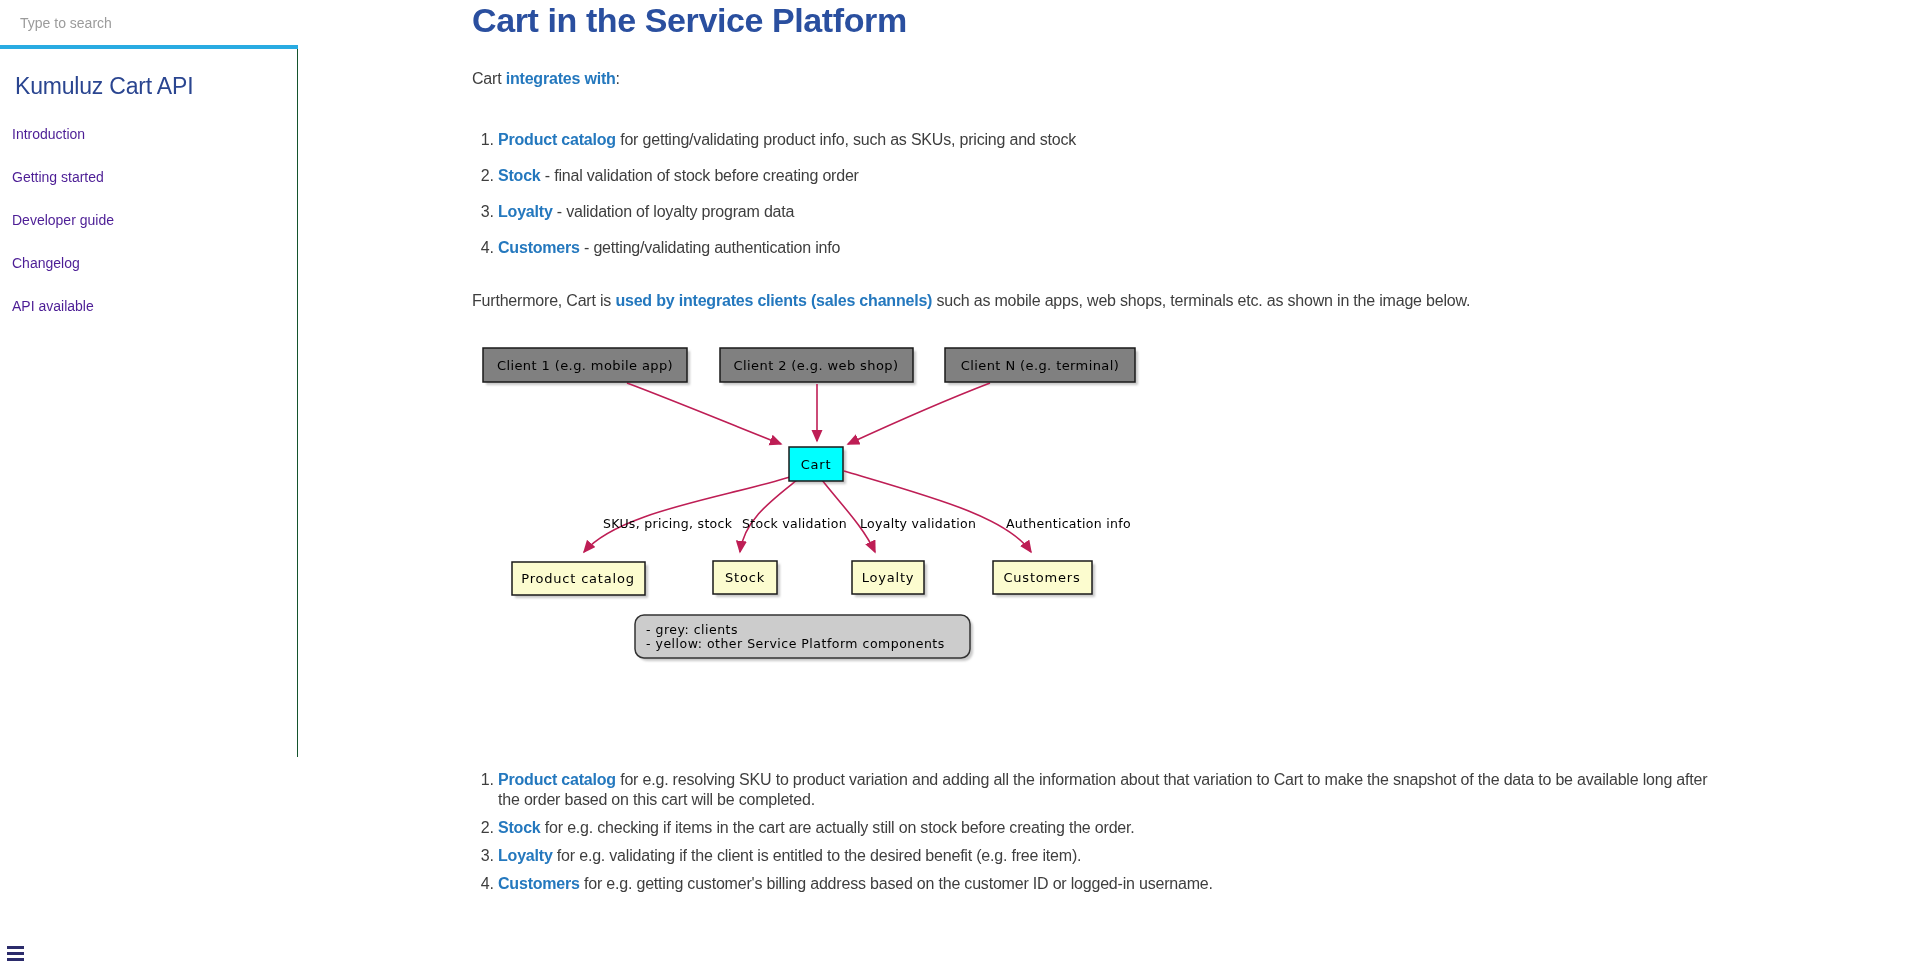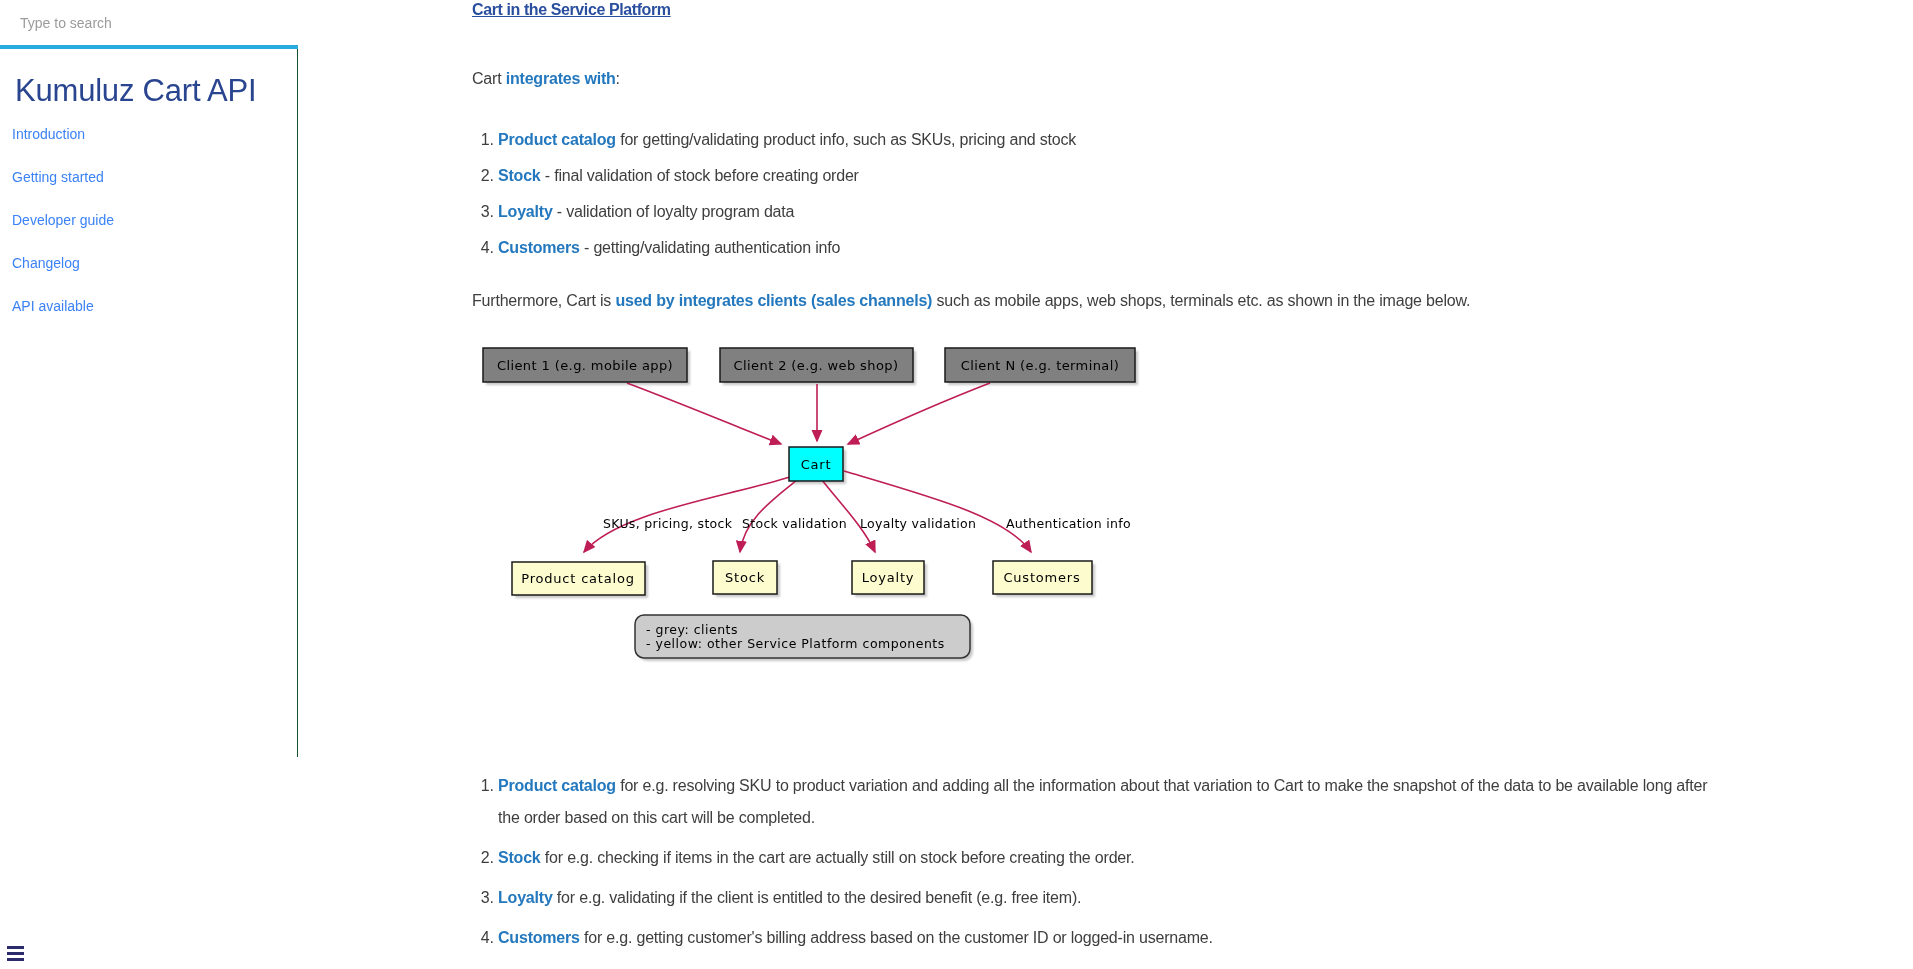--- a/index.html
+++ b/index.html
@@ -8,40 +8,40 @@
 
   
   .sidebar { position:absolute; left:0; top:0; width:298px; height:757px;
              background:#ffffff; border-right:1px solid #14532d; }
   .search-wrap { position:absolute; left:0; top:0; width:298px; height:49px;
                  border-bottom:4px solid #29ABE2; }
   .search-wrap input { width:100%; height:100%; border:none; outline:none;
                        padding:0 20px; font-size:14px; color:#444;
                        font-family:"Liberation Sans", sans-serif; }
   .search-wrap input::placeholder { color:#9b9b9b; opacity:1; }
-  .sb-title { position:absolute; left:15px; top:73px; font-size:31px;
+  .sb-title { position:absolute; left:15px; top:73px; font-size:23px;
               color:#2A4590; letter-spacing:-0.2px; }
   .sb-nav { position:absolute; left:12px; top:127px; list-style:none; }
   .sb-nav li { margin-bottom:29px; font-size:14px; line-height:14px; }
-  .sb-nav a { color:#3b82f6; text-decoration:none; cursor:pointer; }
+  .sb-nav a { color:#4c1d95; text-decoration:none; cursor:pointer; }
 
   
   .burger { position:absolute; left:7px; top:946px; width:18px; height:17px; cursor:pointer; }
   .burger span { display:block; width:17px; height:3px; background:#2B2B6B; margin-bottom:3px; }
 
   
   .main { position:absolute; left:472px; top:0; width:1278px; height:969px;
           color:#3E3E3E; font-size:16px; letter-spacing:-0.2px; }
   .main a { color:#2478BE; font-weight:bold; text-decoration:none; cursor:pointer; }
   .block { position:absolute; left:0; }
-  h1.page-title { font-size:16px; font-weight:bold; color:#2A4F9F; letter-spacing:-0.4px;text-decoration:underline; }
+  h1.page-title { font-size:34px; font-weight:bold; color:#2A4F9F; letter-spacing:-0.4px; }
   .para { line-height:21px; }
   ol { margin:0; padding-left:26px; }
   ol.l1 li { line-height:36px; }
-  ol.l2 li { line-height:32px; margin-bottom:8px; }
+  ol.l2 li { line-height:20px; margin-bottom:8px; }
 
   
   .diagram { position:absolute; left:470px; top:340px; }
   .diagram text { font-family:"DejaVu Sans", sans-serif; fill:#000000; }
   .node-label { font-size:13px; letter-spacing:0.8px; }
   .client-label { font-size:13px; letter-spacing:0.4px; }
   .edge-label { font-size:12.5px; letter-spacing:0.3px; }
   .legend-label { font-size:12.5px; letter-spacing:0.5px; }
   .box { stroke:#1A1A1A; stroke-width:1.5; }
   .legend-box { stroke:#333333; stroke-width:1.5; }

